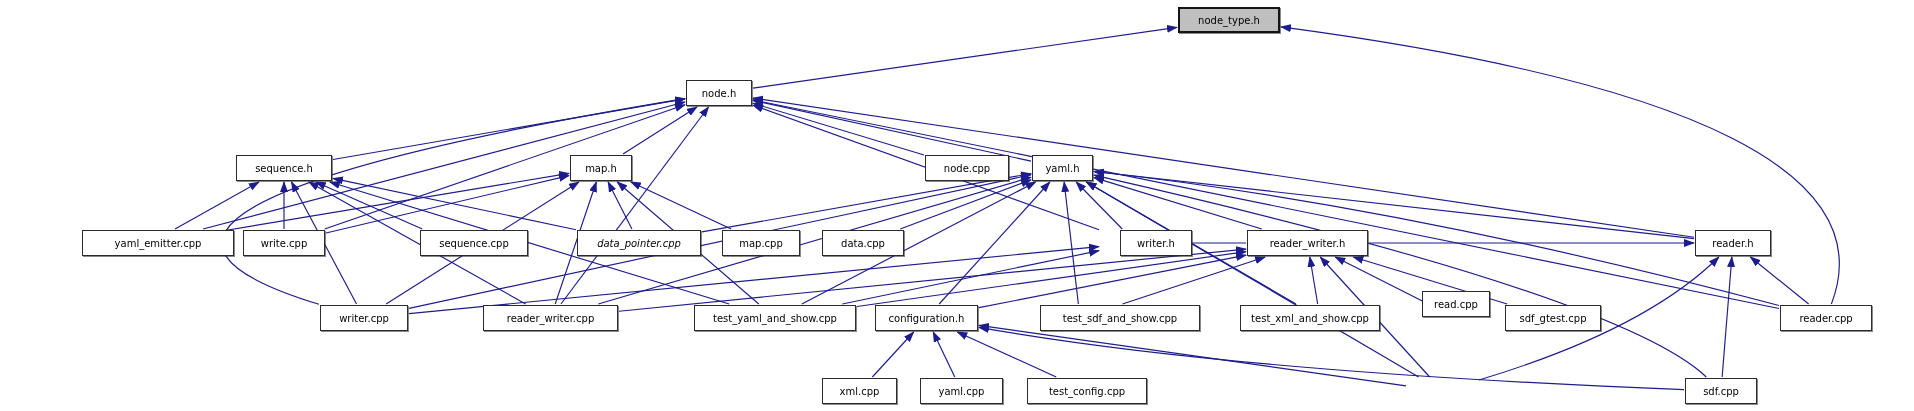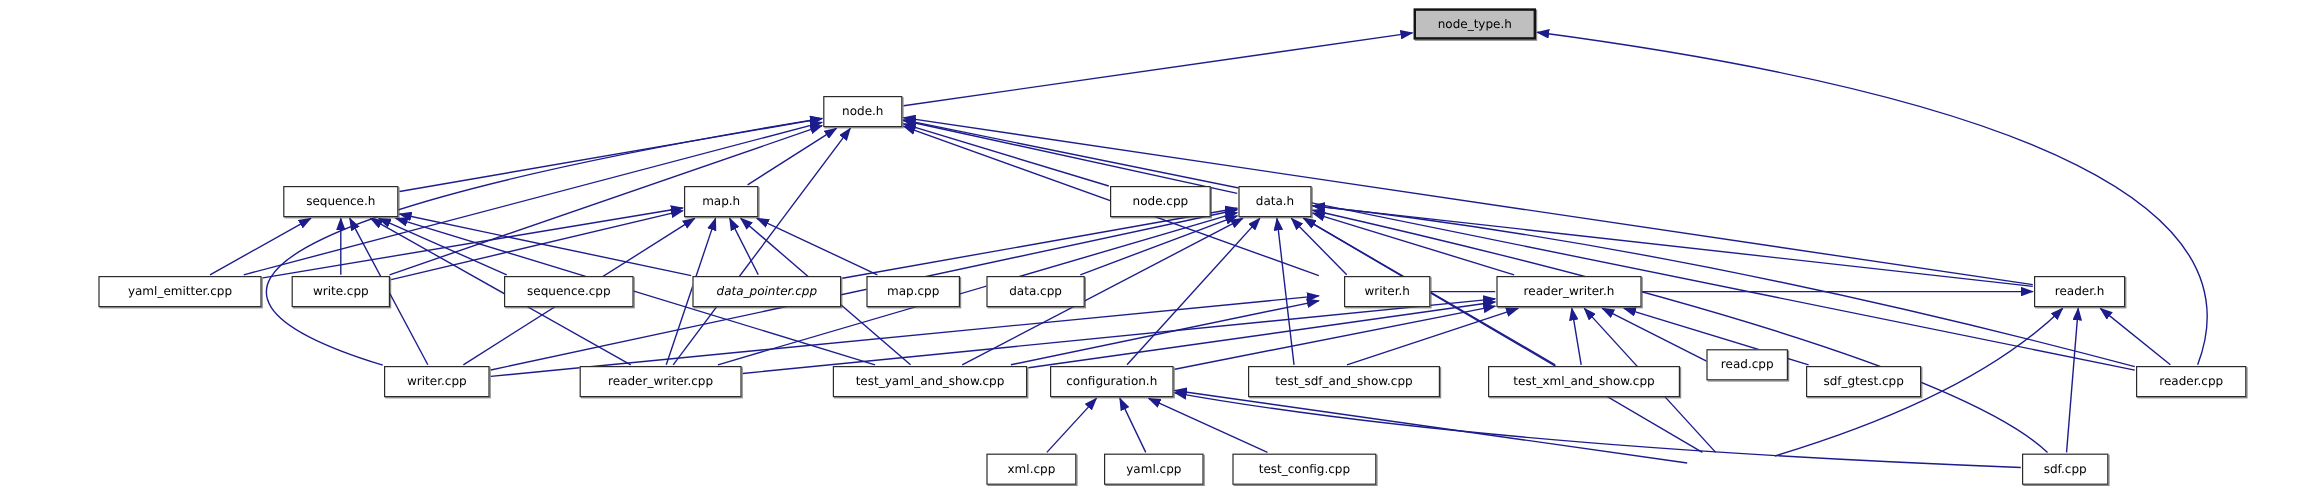--- a/index.html
+++ b/index.html
@@ -102,36 +102,36 @@
       <path d="M1056.2191780821918,377 L957.2808219178082,332" fill="none" stroke="#1c1c8c" stroke-width="1.15" marker-end="url(#arrow)"></path>
       <path d="M1406,385.8362403100775 L979,325.42732558139534" fill="none" stroke="#1c1c8c" stroke-width="1.15" marker-end="url(#arrow)"></path>
       <path d="M1684,389.5682281059063 Q1230,372 979,327.341021416804" fill="none" stroke="#1c1c8c" stroke-width="1.15" marker-end="url(#arrow)"></path>
     </svg>
 
 <div class="gnode root" style="left: 1178px; top: 7px; width: 102px;">node_type.h</div>
     <div class="gnode" style="left: 686px; top: 80px; width: 66px;">node.h</div>
     <div class="gnode" style="left: 236px; top: 155px; width: 96px;">sequence.h</div>
     <div class="gnode" style="left: 570px; top: 155px; width: 62px;">map.h</div>
     <div class="gnode" style="left: 925px; top: 155px; width: 84px;">node.cpp</div>
-    <div class="gnode" style="left: 1032px; top: 155px; width: 61px;">data.h</div>
-    <div class="gnode" style="left: 82px; top: 230px; width: 136px;">yaml_emitter.cpp</div>
+    <div class="gnode" style="left: 1032px; top: 155px; width: 61px;">yaml.h</div>
+    <div class="gnode" style="left: 82px; top: 230px; width: 152px;">yaml_emitter.cpp</div>
     <div class="gnode" style="left: 243px; top: 230px; width: 82px;">write.cpp</div>
     <div class="gnode" style="left: 420px; top: 230px; width: 108px;">sequence.cpp</div>
     <div class="gnode" style="left: 577px; top: 230px; width: 124px; font-style: italic;">data_pointer.cpp</div>
     <div class="gnode" style="left: 722px; top: 230px; width: 78px;">map.cpp</div>
     <div class="gnode" style="left: 822px; top: 230px; width: 82px;">data.cpp</div>
     <div class="gnode" style="left: 1120px; top: 230px; width: 72px;">writer.h</div>
     <div class="gnode" style="left: 1247px; top: 230px; width: 121px;">reader_writer.h</div>
     <div class="gnode" style="left: 1695px; top: 230px; width: 76px;">reader.h</div>
     <div class="gnode" style="left: 320px; top: 305px; width: 88px;">writer.cpp</div>
     <div class="gnode" style="left: 483px; top: 305px; width: 135px;">reader_writer.cpp</div>
     <div class="gnode" style="left: 694px; top: 305px; width: 162px;">test_yaml_and_show.cpp</div>
     <div class="gnode" style="left: 875px; top: 305px; width: 103px;">configuration.h</div>
     <div class="gnode" style="left: 1000px; top: 305px; width: 160px; margin-left: 40px;">test_sdf_and_show.cpp</div>
-    <div class="gnode" style="left: 1240px; top: 305px; width: 160px;">test_xml_and_show.cpp</div>
+    <div class="gnode" style="left: 1240px; top: 305px; width: 140px;">test_xml_and_show.cpp</div>
     <div class="gnode" style="left: 1422px; top: 291px; width: 68px;">read.cpp</div>
     <div class="gnode" style="left: 1505px; top: 305px; width: 96px;">sdf_gtest.cpp</div>
     <div class="gnode" style="left: 1780px; top: 305px; width: 92px;">reader.cpp</div>
     <div class="gnode" style="left: 822px; top: 378px; width: 75px;">xml.cpp</div>
     <div class="gnode" style="left: 920px; top: 378px; width: 83px;">yaml.cpp</div>
     <div class="gnode" style="left: 1027px; top: 378px; width: 120px;">test_config.cpp</div>
     <div class="gnode" style="left: 1407px; top: 378px; width: 71px; margin-top: 48px;">test.cpp</div>
     <div class="gnode" style="left: 1685px; top: 378px; width: 72px;">sdf.cpp</div>
   </div>
 

